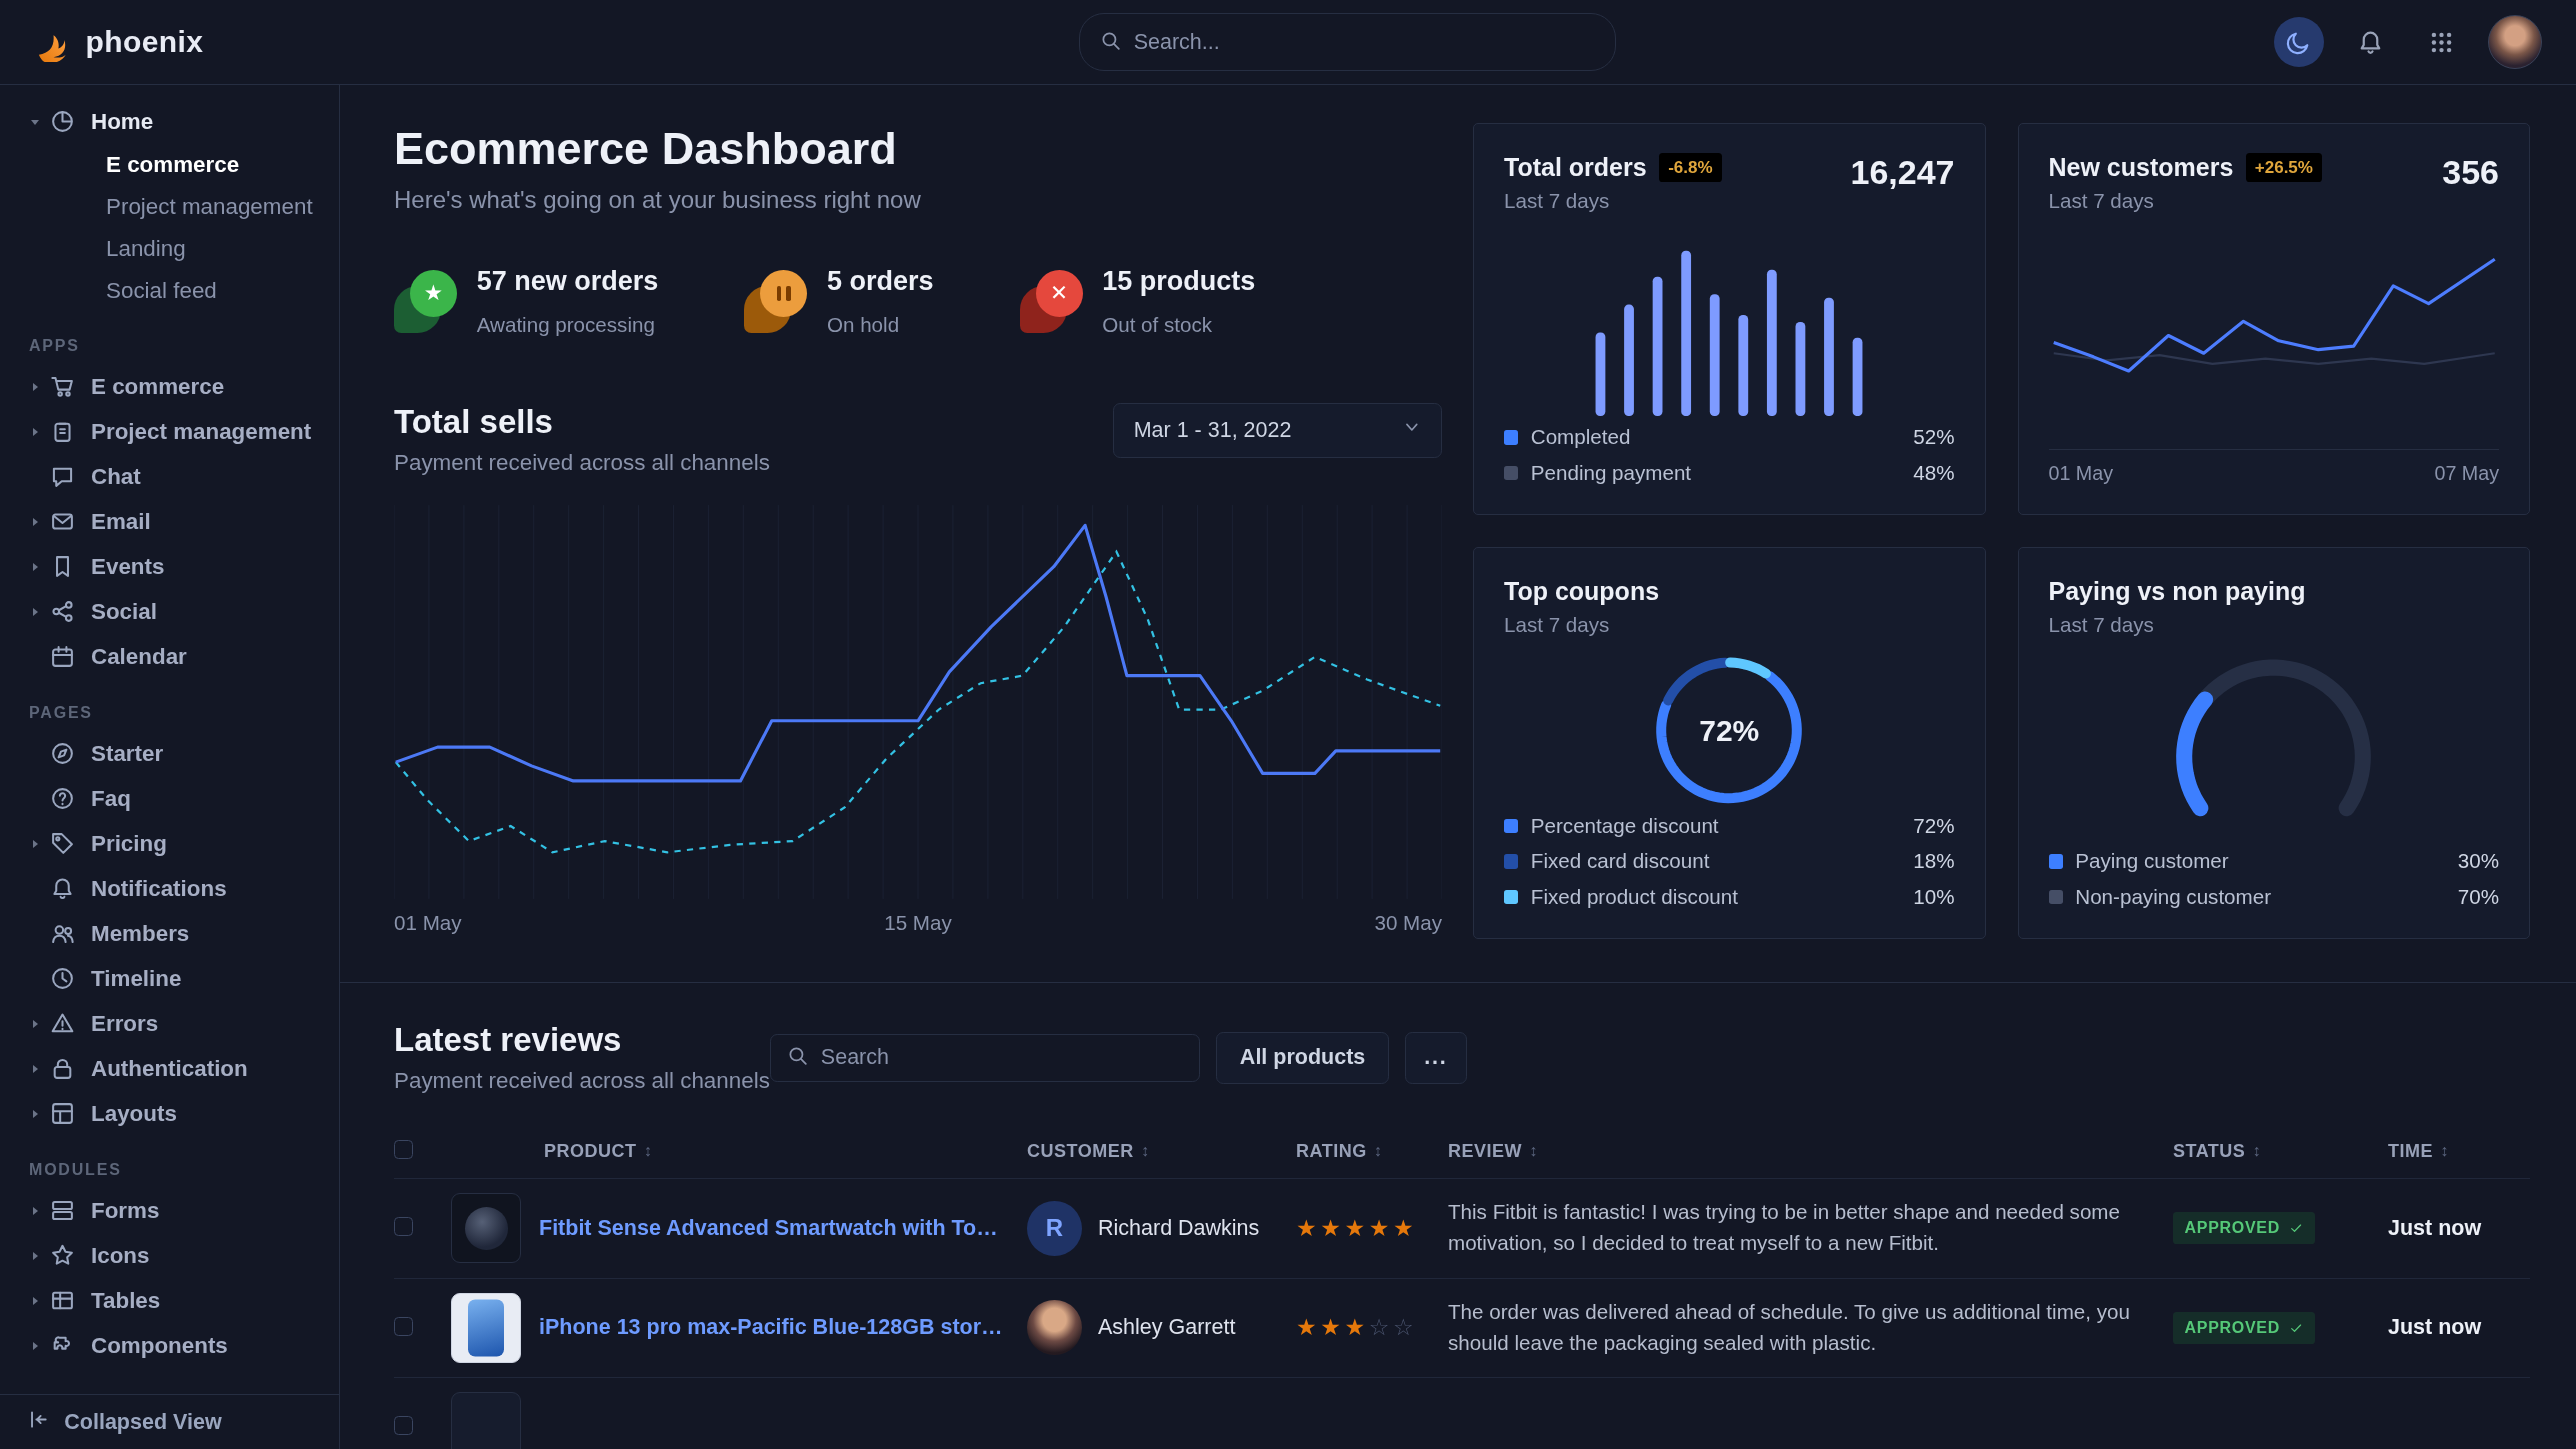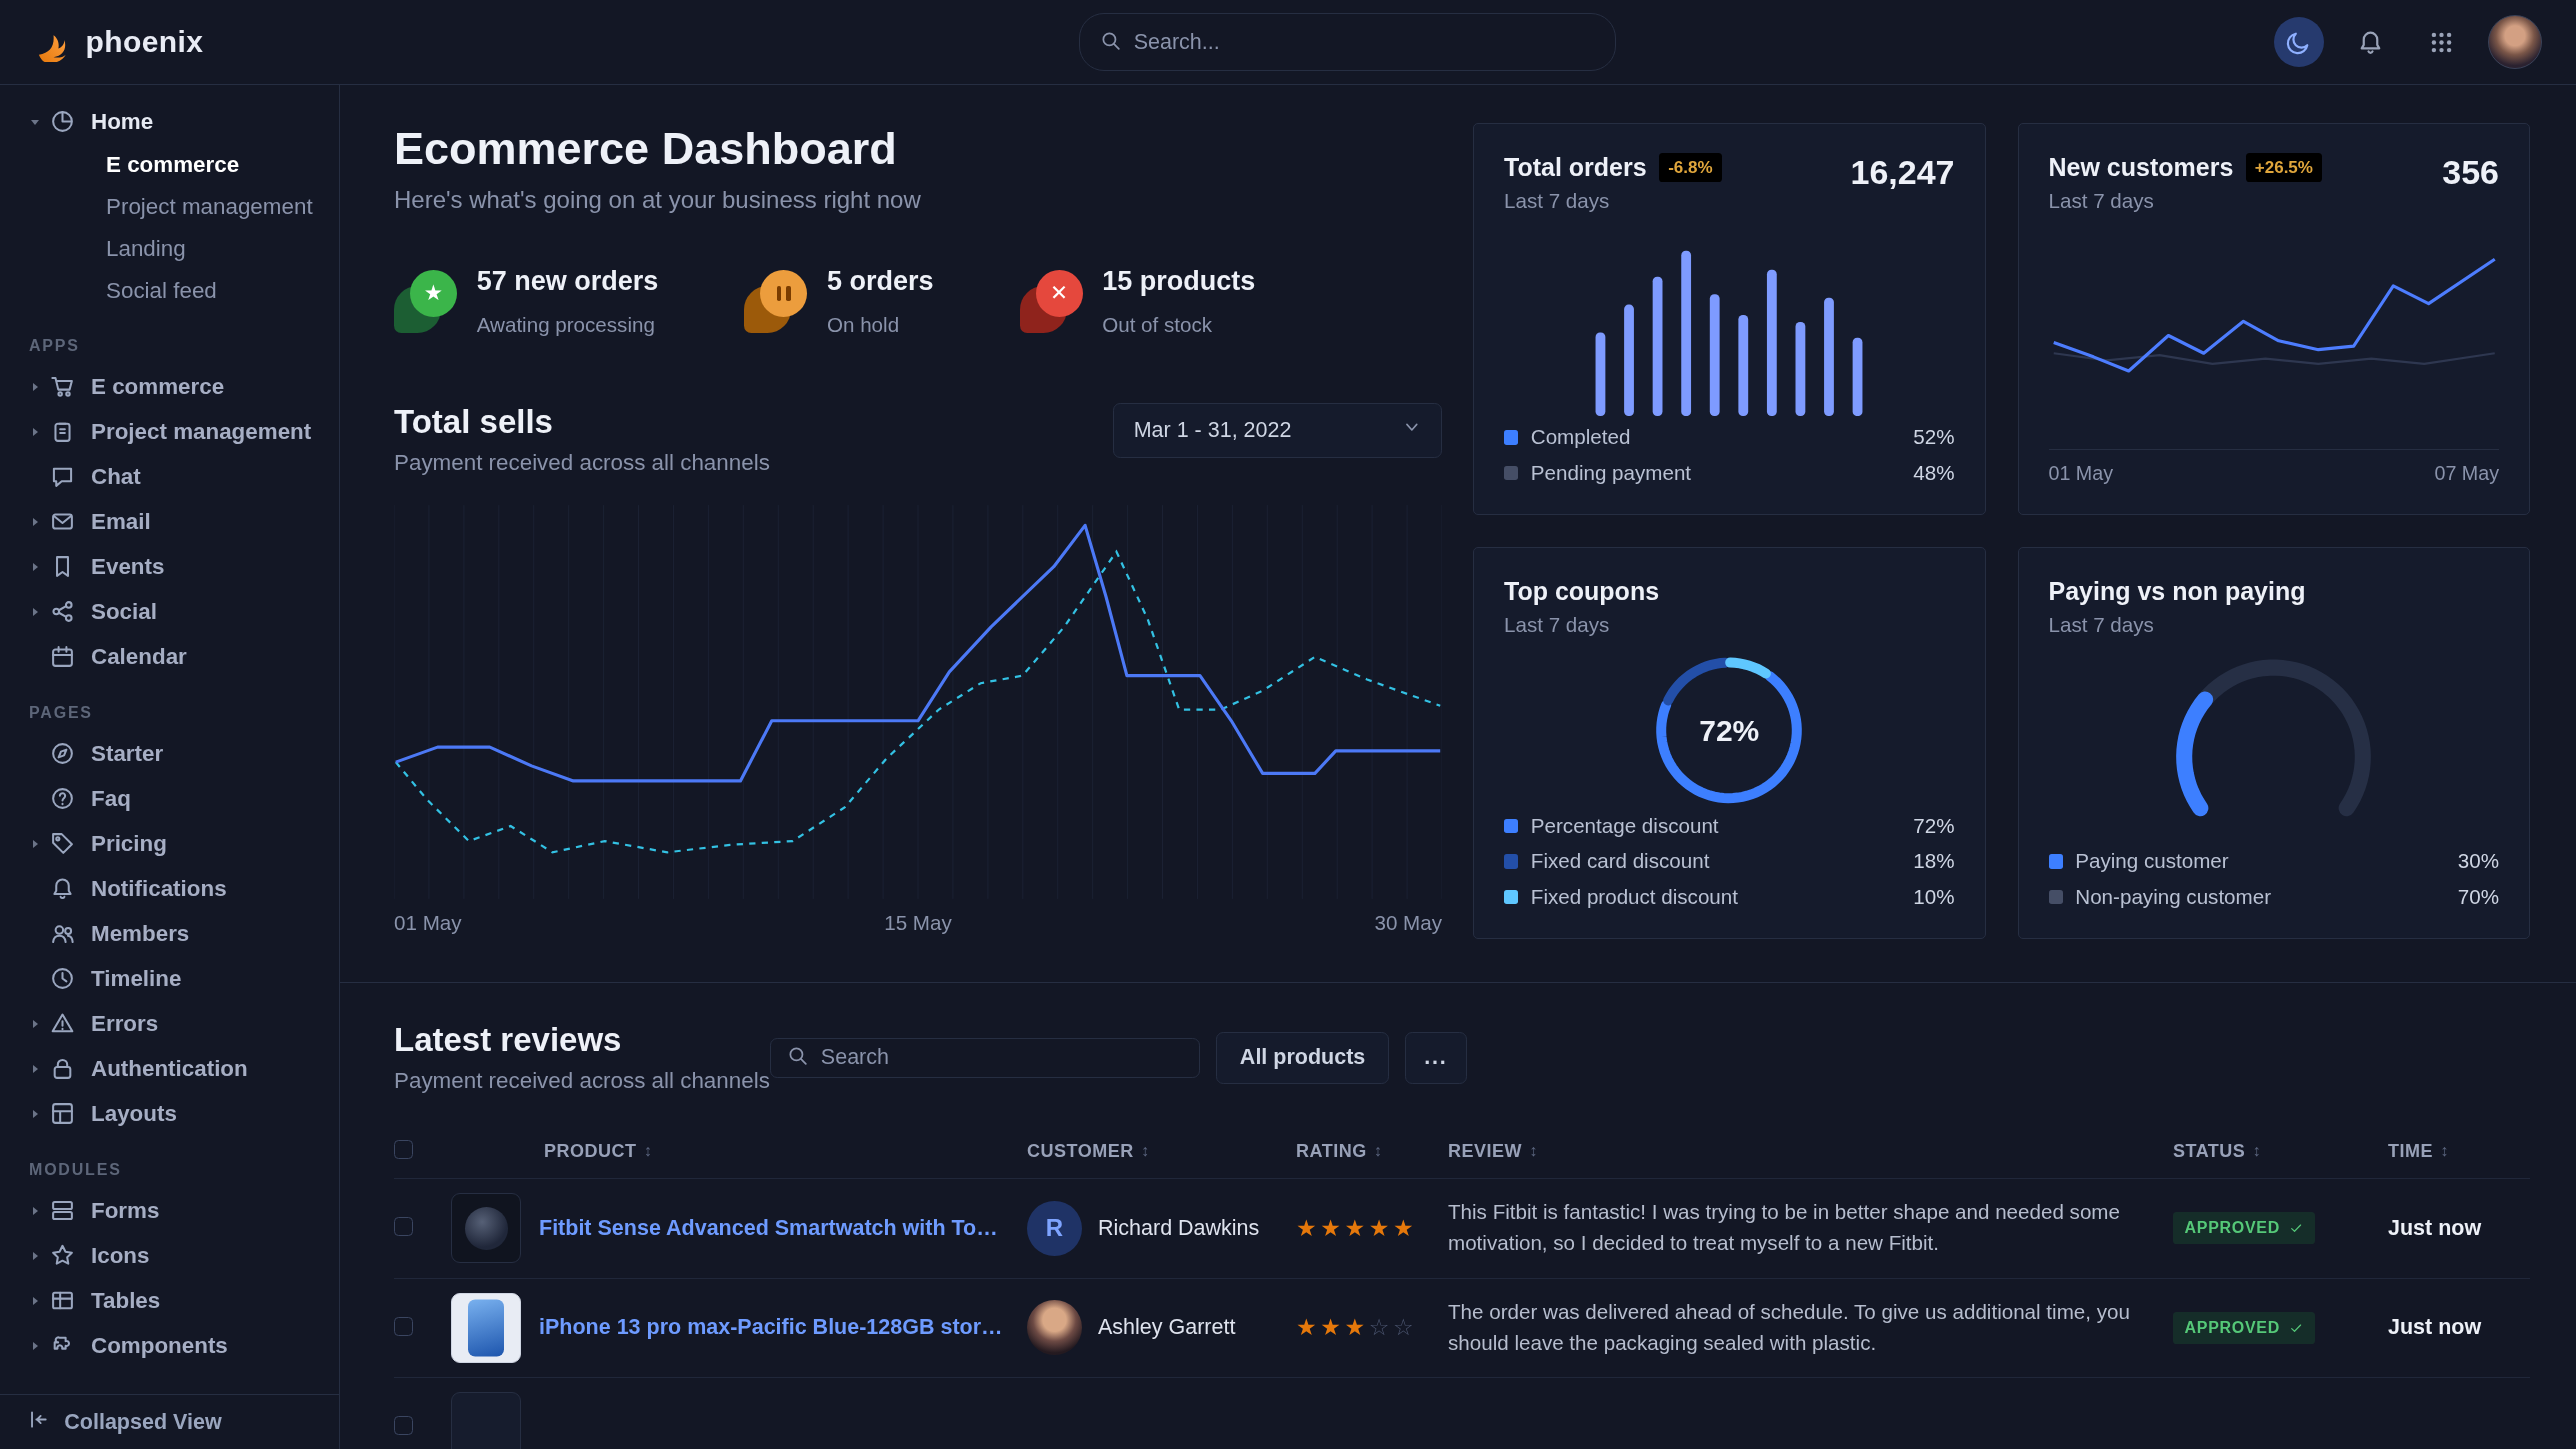--- a/index.html
+++ b/index.html
@@ -91,21 +91,21 @@
     justify-content:space-between;font-size:19.7px;color:var(--muted)}
   .donut-wrap{position:relative;width:184px;height:184px;margin:14.3px auto 3.6px}
   .donut-wrap svg{position:absolute;inset:0;width:100%;height:100%}
   .donut-center{position:absolute;inset:0;display:flex;align-items:center;justify-content:center;
     font-size:30px;font-weight:800;color:#eef1f8}
   #chart-gauge{width:269px;height:184px;display:block;margin:1.8px auto 0}
   
   .reviews{margin:43px -46px 0 -54px;padding:38px 46px 0 54px;border-top:0.9px solid var(--border)}
   .rv-head{display:flex;align-items:center}
   .rv-tools{display:flex;align-items:center;gap:16px}
-  .rv-search{width:430px;height:40px;border:0.9px solid var(--border);border-radius:7.2px;display:flex;
+  .rv-search{width:430px;height:48px;border:0.9px solid var(--border);border-radius:7.2px;display:flex;
     align-items:center;gap:12.5px;padding:0 16px;color:var(--muted)}
   .rv-search .ic{width:21.5px;height:21.5px}
   .rv-search input{flex:1;background:transparent;border:none;outline:none;color:var(--text);font-size:21.5px;font-family:inherit}
   .rv-search input::placeholder{color:var(--muted)}
   .btn{height:52px;padding:0 23px;border:0.9px solid var(--border);border-radius:7.2px;background:var(--card);
     color:#cfd6e4;font-size:21.5px;font-weight:600;cursor:pointer;font-family:inherit}
   .btn.more{padding:0 18px;letter-spacing:1.8px}
   .table{margin-top:30px}
   .t-row{display:grid;grid-template-columns:57px 576px 269px 152px 725px 215px 1fr;align-items:center}
   .t-head{height:55px;border-bottom:0.9px solid var(--border2);align-items:center}

